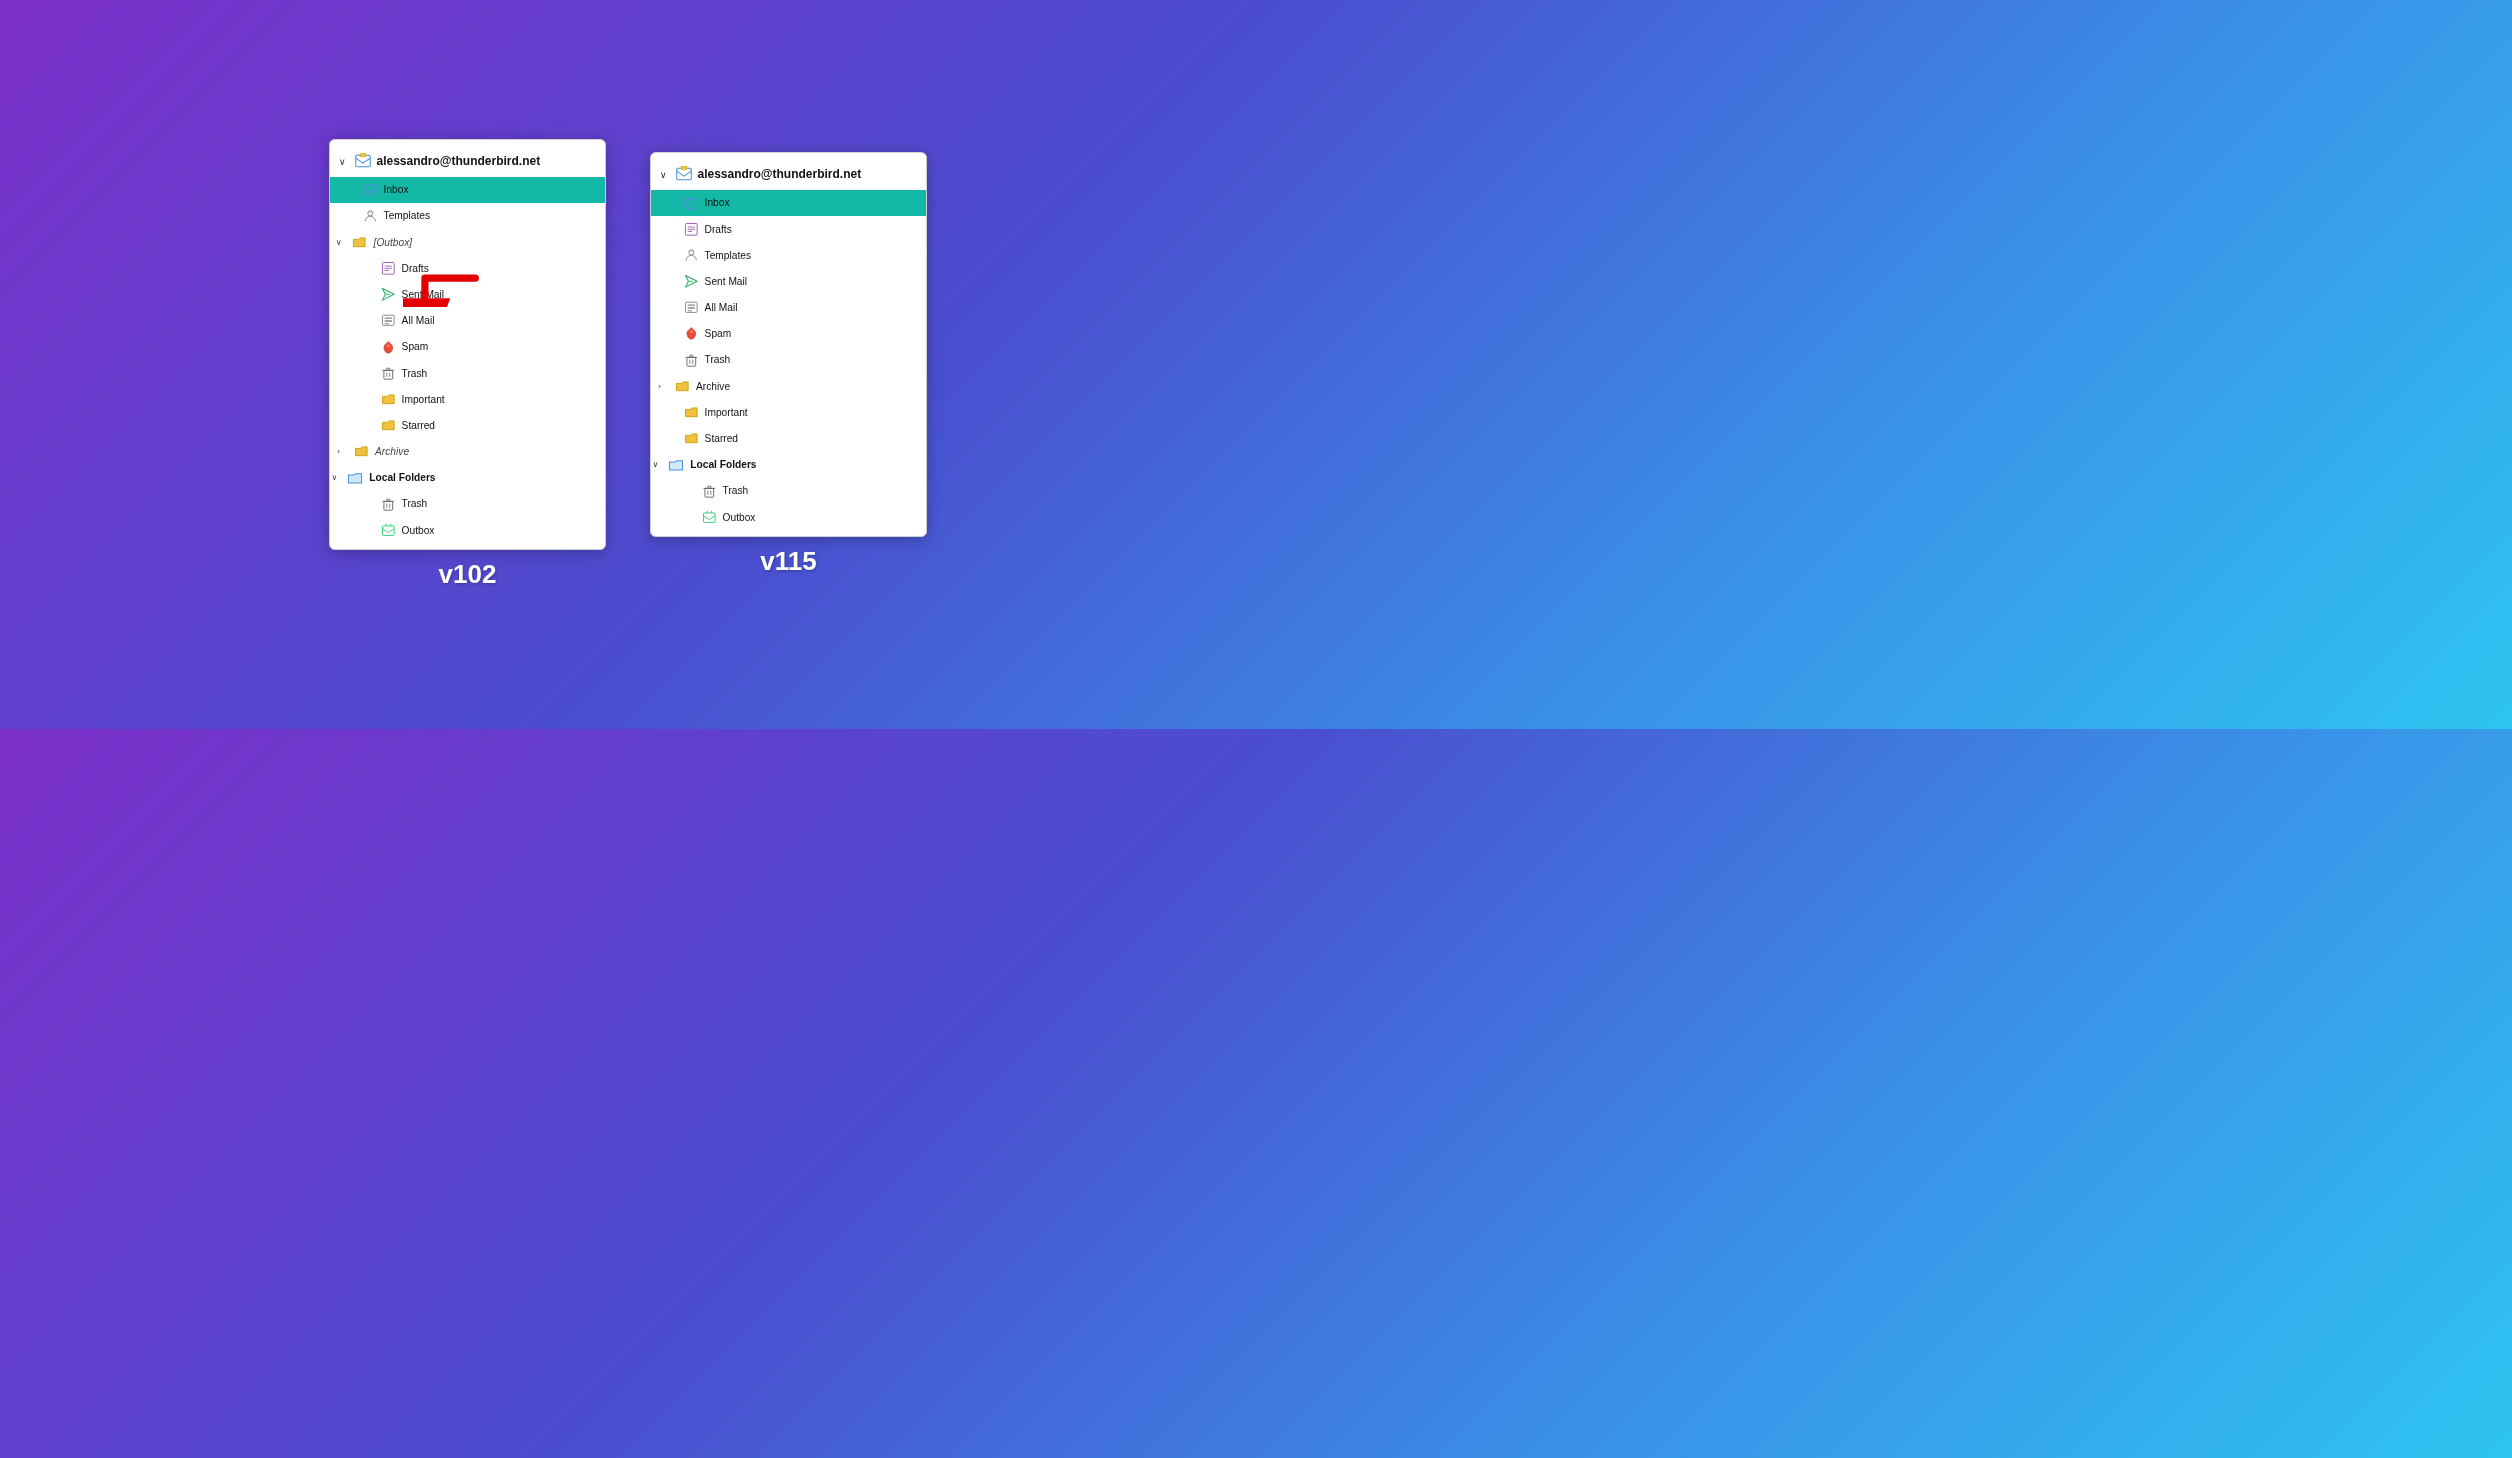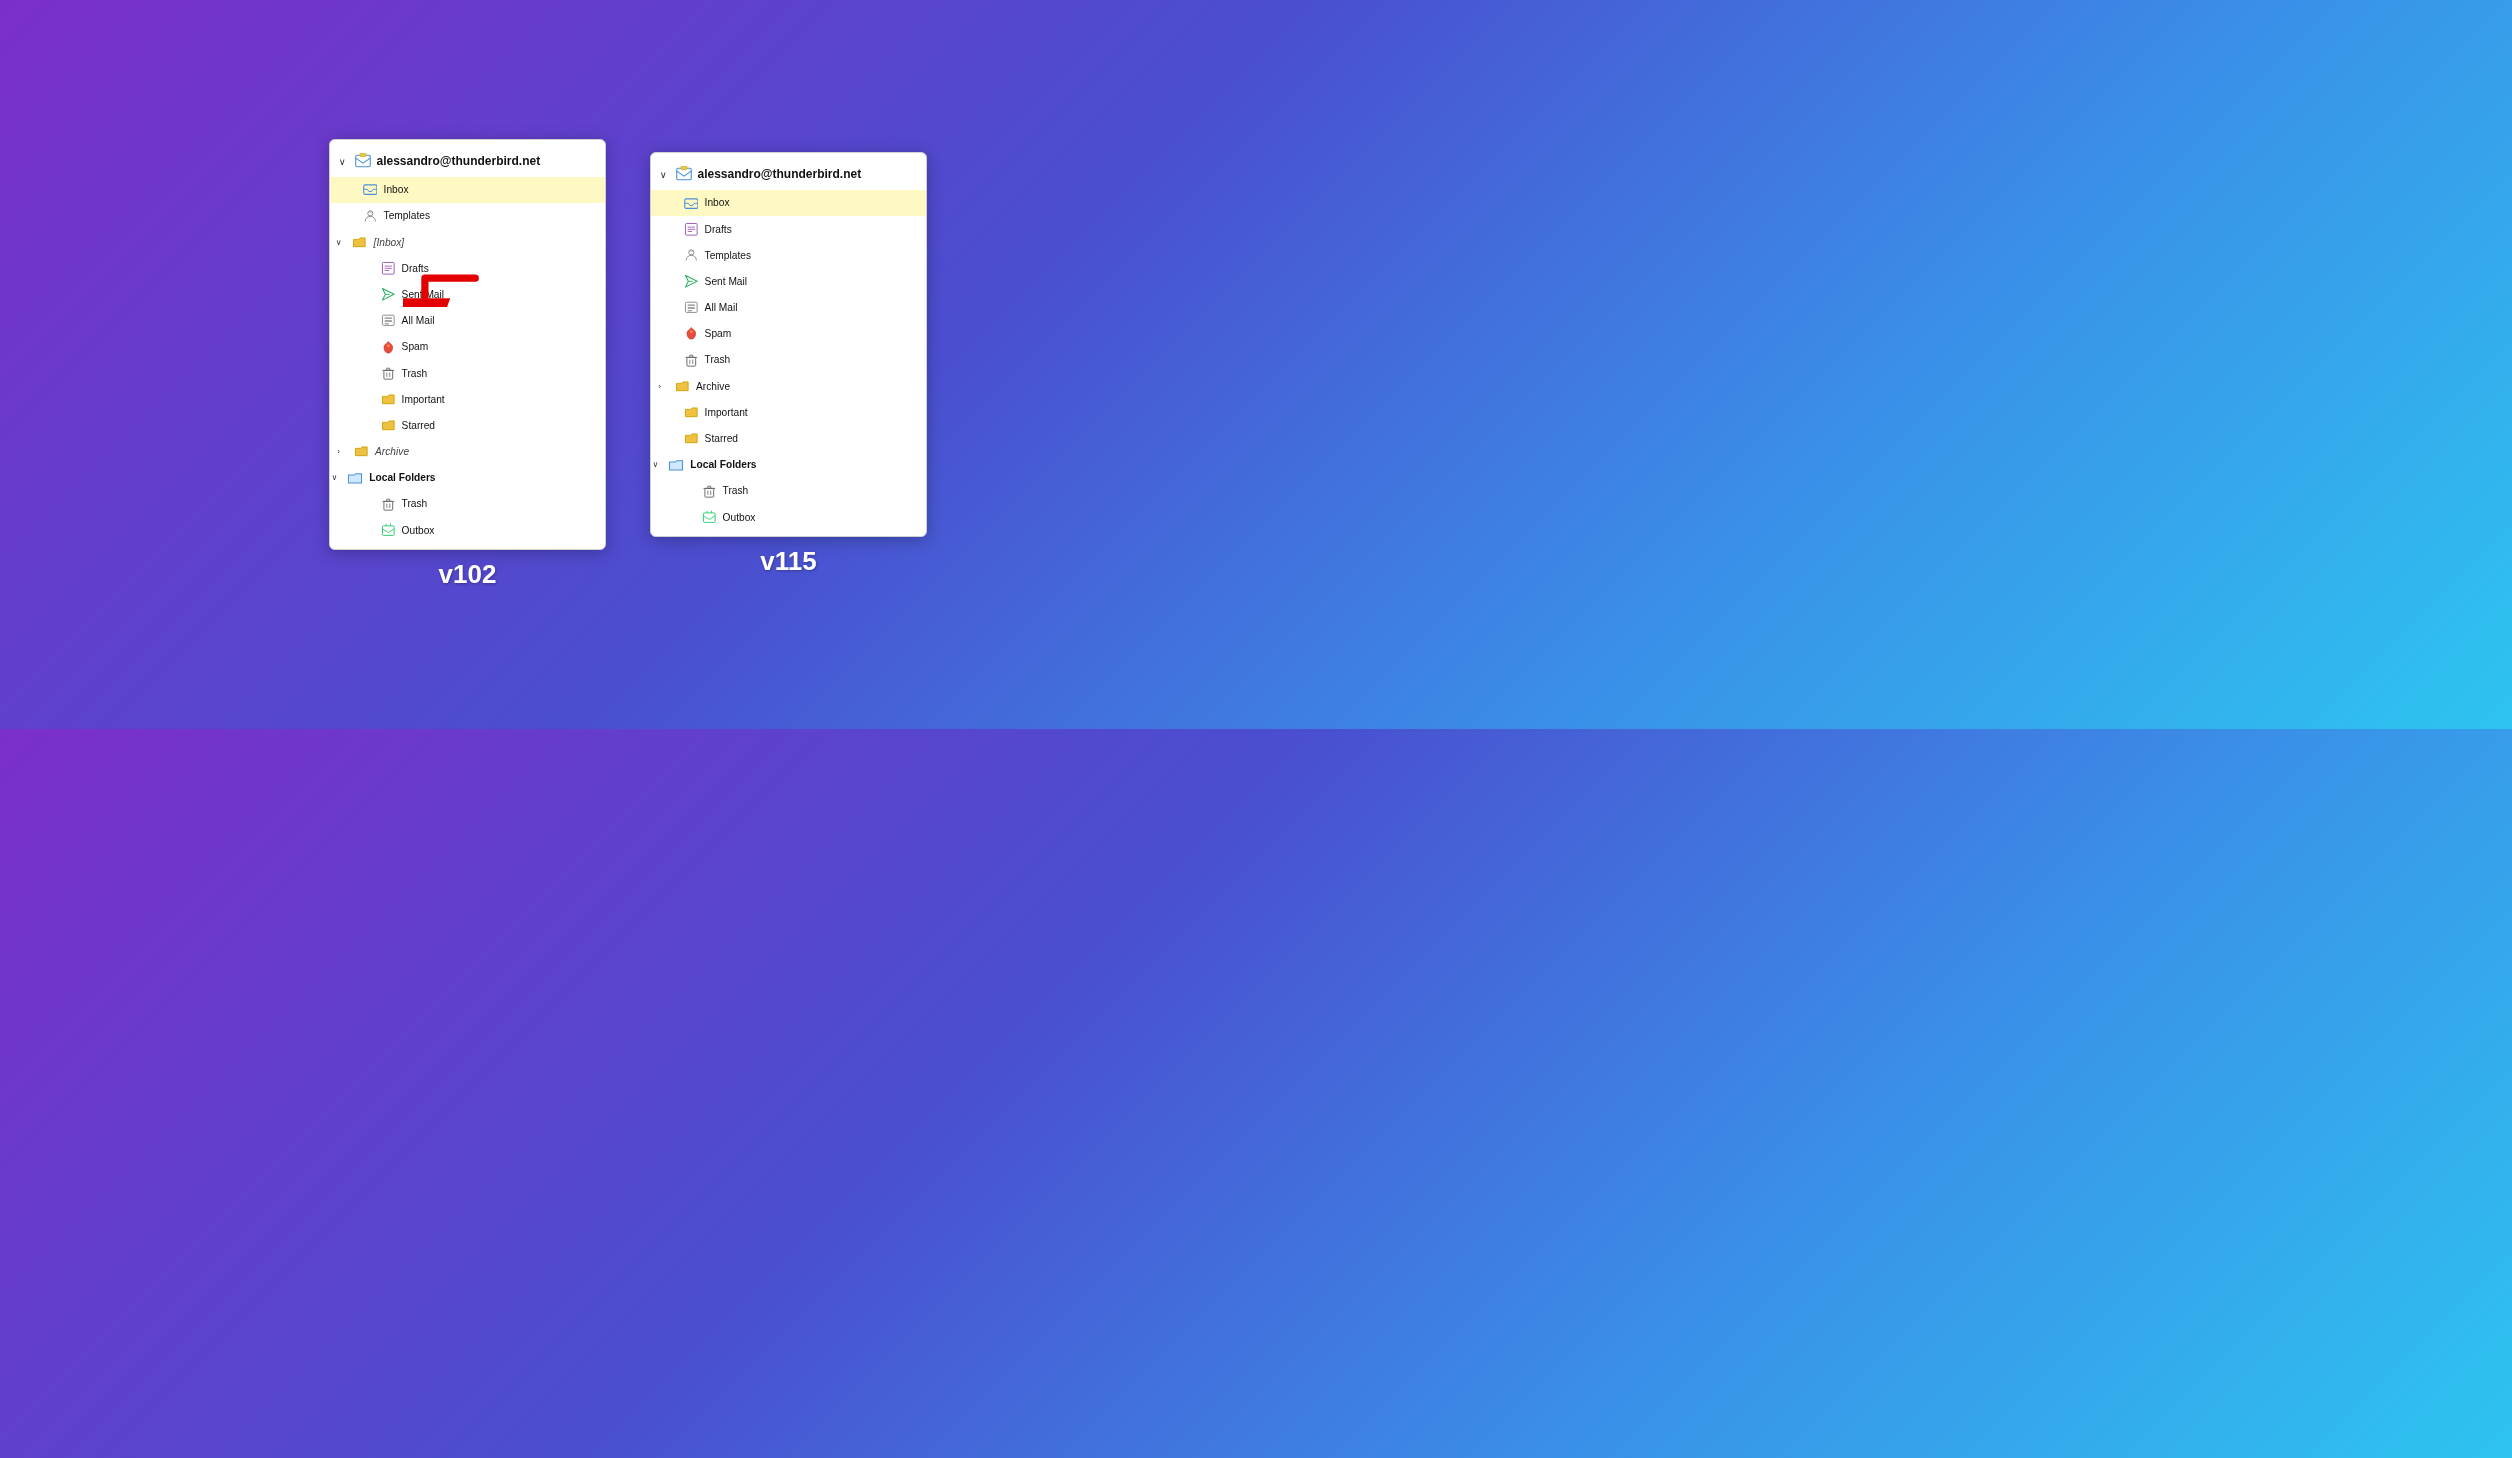--- a/index.html
+++ b/index.html
@@ -61,21 +61,21 @@
     .folder-row {
       display: flex;
       align-items: center;
       padding: 5.1px 8.7px 5.1px 0;
       gap: 5.8px;
       cursor: pointer;
       position: relative;
     }
 
     .folder-row.selected {
-      background: #fef9c3;
+      background: #14b8a6;
     }
 
     .folder-row .indent1 {
       width: 26px;
       flex-shrink: 0;
     }
 
     .folder-row .indent2 {
       width: 44px;
       flex-shrink: 0;
@@ -195,21 +195,21 @@
         <span class="folder-label">Templates</span>
       </div>
 
       <div class="group-row">
         <span class="sub-chevron" style="margin-left:5.8px;">∨</span>
         <span class="folder-icon icon-folder-yellow">
           <svg width="14.6" height="14.6" viewBox="0 0 20 20" fill="none" xmlns="http://www.w3.org/2000/svg">
             <path d="M2 6h7l2-2h7v12H2z" fill="#f0c040" stroke="#c9a000" stroke-width="1.2"></path>
           </svg>
         </span>
-        <span class="folder-label italic">[Inbox]</span>
+        <span class="folder-label italic">[Outbox]</span>
       </div>
 
       <svg class="red-arrow" viewBox="0 0 120 50">
         <defs>
           <marker id="arrowhead102" markerWidth="10" markerHeight="7" refX="0" refY="3.5" orient="auto">
             <polygon points="0 0, 10 3.5, 0 7" fill="#e30000"></polygon>
           </marker>
         </defs>
         <path d="M100 10 L30 10 L30 38" stroke="#e30000" stroke-width="10" fill="none" marker-end="url(#arrowhead102)" stroke-linecap="round" stroke-linejoin="round"></path>
       </svg>

